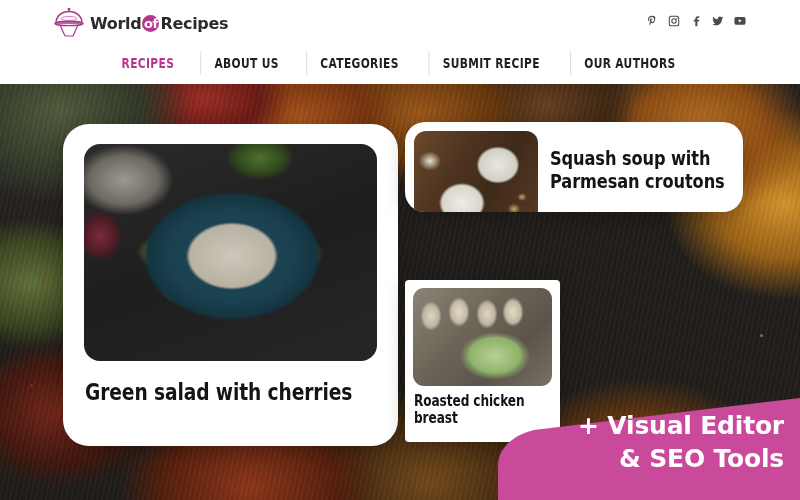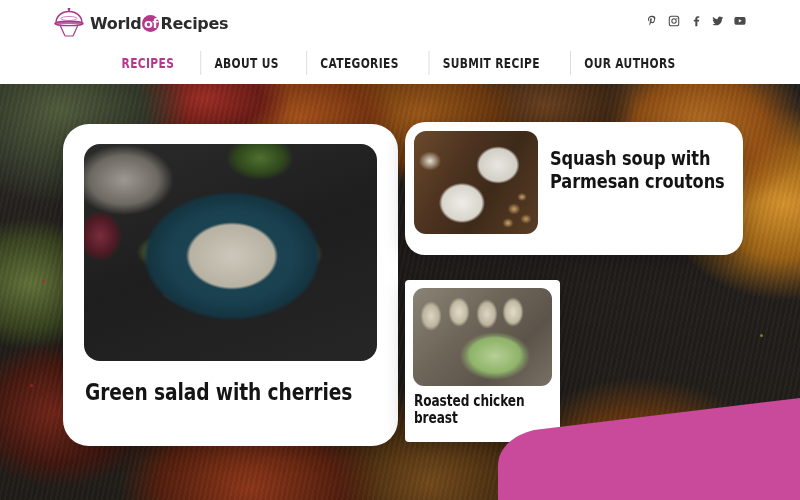--- a/index.html
+++ b/index.html
@@ -205,21 +205,21 @@
       radial-gradient(ellipse 24px 16px at 96px 146px, #6f9a3c 0%, rgba(70,100,40,0) 80%),
       radial-gradient(ellipse 26px 17px at 180px 146px, #74a440 0%, rgba(70,100,40,0) 80%),
       radial-gradient(ellipse 30px 20px at 140px 128px, #7fae46 0%, rgba(80,115,45,0) 80%),
       radial-gradient(ellipse 34px 22px at 212px 110px, #86b24a 0%, rgba(80,115,45,0) 80%),
       radial-gradient(ellipse 32px 21px at 78px 108px, #7aa842 0%, rgba(80,115,45,0) 80%),
       radial-gradient(ellipse 28px 18px at 148px 70px, #6e9e3c 0%, rgba(70,100,40,0) 80%),
       linear-gradient(160deg, #2b2b2b 0%, #1e1e1e 50%, #262626 100%);
   }
 
   
-  #card-soup { left: 405px; top: 38px; width: 338px; height: 133px; border-radius: 20px; }
+  #card-soup { left: 405px; top: 38px; width: 338px; height: 90px; border-radius: 20px; }
   #card-soup .card-photo { left: 9px; top: 9px; width: 124px; height: 103px; border-radius: 12px; }
   #card-soup .card-title { left: 145px; top: 25px; width: 200px; font-size: 20px; }
 
   .photo-soup {
     background:
       radial-gradient(ellipse 30px 26px at 84px 34px, #e8e6e0 0%, #d2cfc6 62%, rgba(190,186,176,0) 72%),
       radial-gradient(ellipse 22px 19px at 84px 34px, #3f7a30 0%, #2d5e22 60%, rgba(40,85,30,0) 80%),
       radial-gradient(ellipse 10px 7px at 86px 30px, #dfe6d0 0%, rgba(200,210,180,0) 80%),
       radial-gradient(ellipse 32px 28px at 48px 72px, #eeece6 0%, #d8d5cc 62%, rgba(195,190,180,0) 72%),
       radial-gradient(ellipse 24px 20px at 48px 72px, #428032 0%, #2f6524 60%, rgba(42,88,32,0) 80%),
@@ -380,15 +380,19 @@
       <h2 class="card-title">Roasted chicken breast</h2>
     </article>
 
 
   </div>
 
   <div class="ribbon">
     <svg viewBox="0 0 302 102" preserveAspectRatio="none">
       <path d="M302 102 L302 0 L36 32 C12 38 0 52 0 68 L0 102 Z" fill="#c9499b"></path>
     </svg>
+    <div class="ribbon-text">
+      <span>+ Visual Editor</span>
+      <span>&amp; SEO Tools</span>
+    </div>
   </div>
 
 </div>
 
 </body></html>

